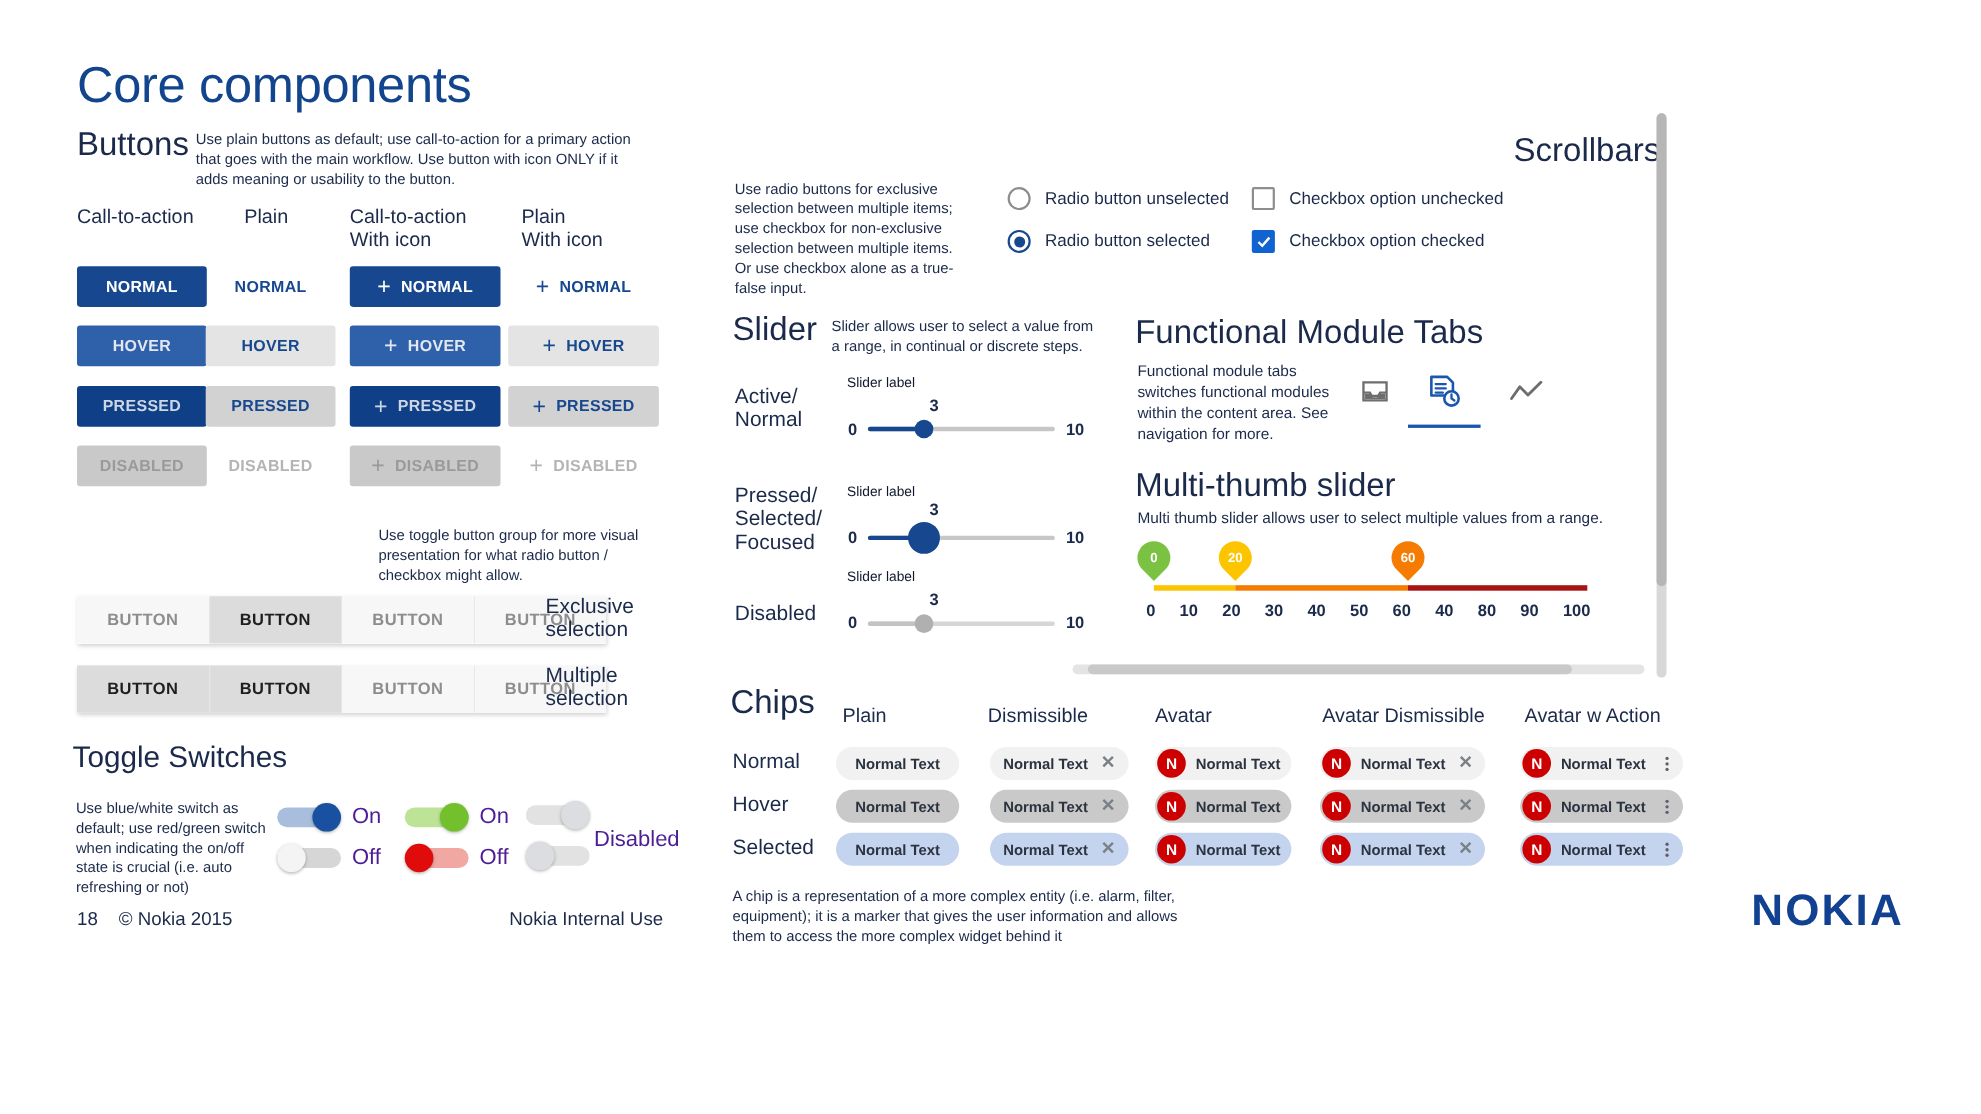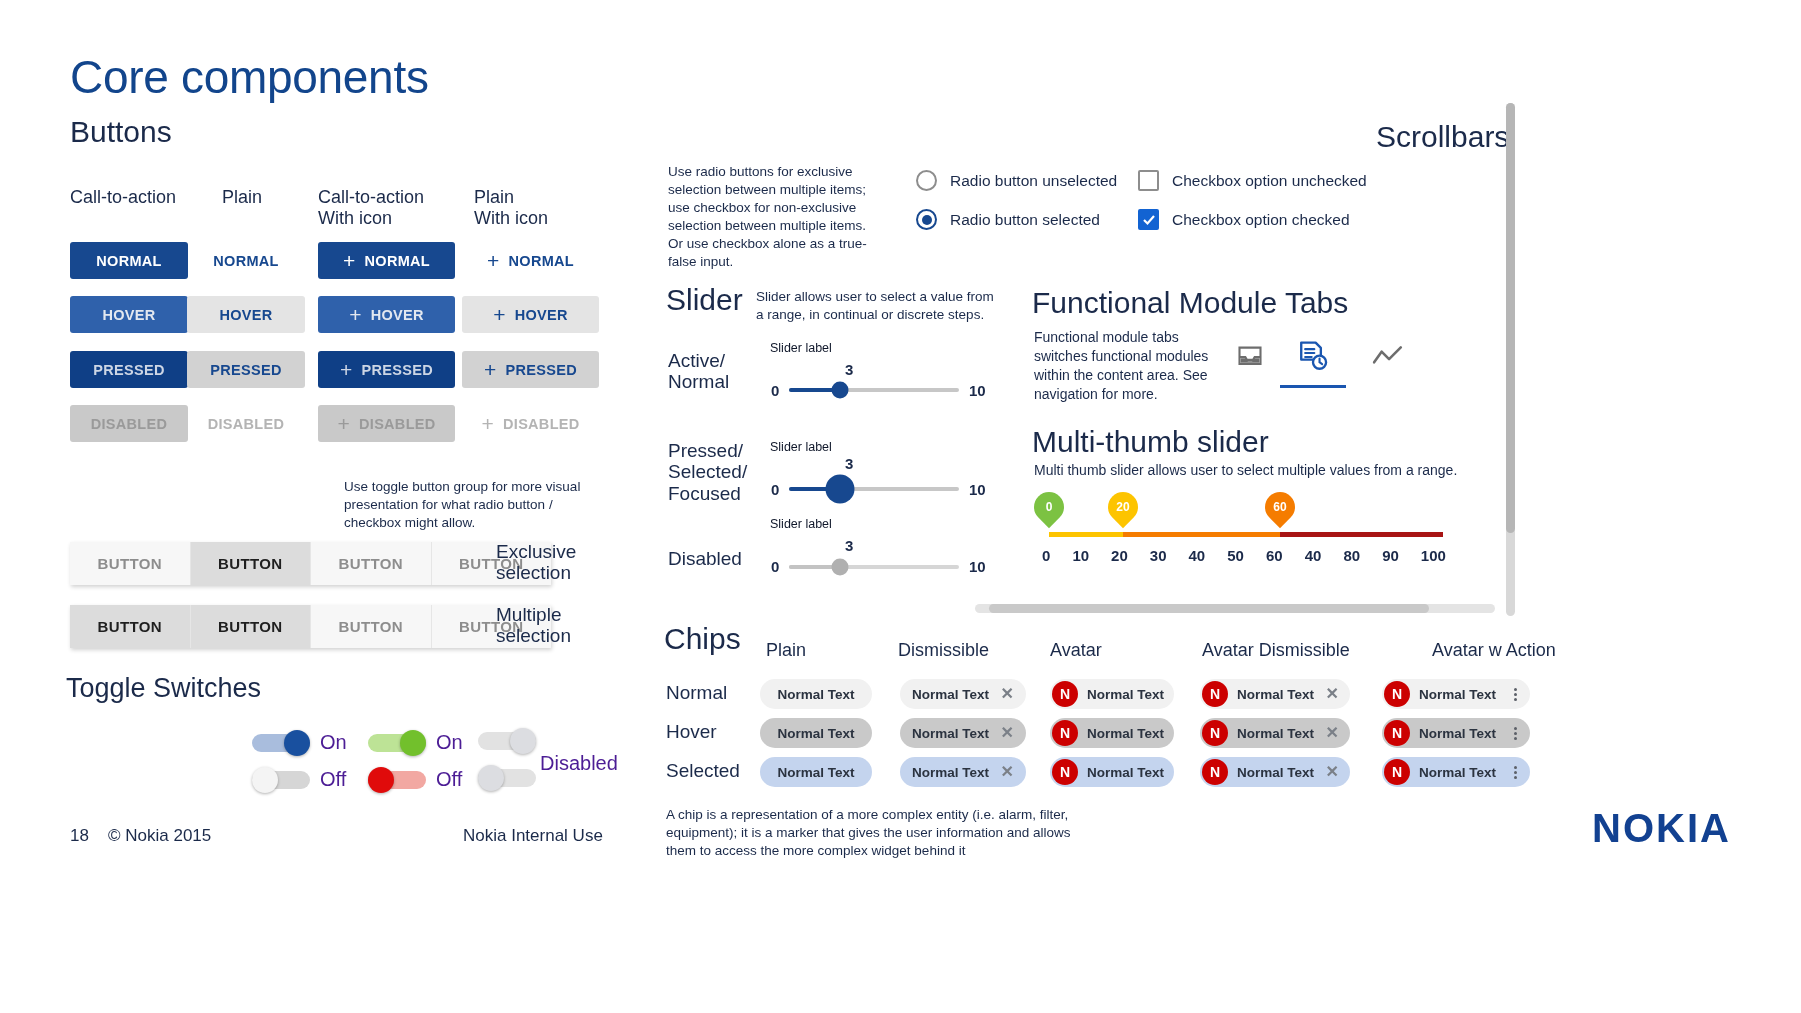--- a/index.html
+++ b/index.html
@@ -119,20 +119,21 @@
   .foot { font-size:17px; color:#1b2a4a; }
 </style>
 </head>
 <body>
 
 <div class="slide">
 
   <div class="abs h1" style="left:70px; top:50px;">Core components</div>
 
   <div class="abs h2" style="left:70px; top:115px;">Buttons</div>
+  <div class="abs desc" style="left:178px; top:118px; width:400px;">Use plain buttons as default; use call-to-action for a primary action that goes with the main workflow. Use button with icon ONLY if it adds meaning or usability to the button.</div>
 
   <div class="abs colhead" style="left:70px; top:187px;">
     <div>Call-to-action</div>
   </div>
   <div class="abs colhead" style="left:222px; top:187px;">
     <div>Plain</div>
   </div>
   <div class="abs colhead" style="left:318px; top:187px; line-height:1.18;">
     <div>Call-to-action</div>
     <div>With icon</div>
@@ -220,20 +221,21 @@
     <div class="tb on">BUTTON</div>
     <div class="tb">BUTTON</div>
     <div class="tb">BUTTON</div>
   </div>
   <div class="abs rowlabel" style="left:496px; top:604px; line-height:1.12;">
     <div>Multiple</div>
     <div>selection</div>
   </div>
 
   <div class="abs h2s" style="left:66px; top:673px;">Toggle Switches</div>
+  <div class="abs desc" style="left:69px; top:726px; width:180px;">Use blue/white switch as default; use red/green switch when indicating the on/off state is crucial (i.e. auto refreshing or not)</div>
 
   <div class="abs sw sw-blue-on" style="left:252px; top:730px;">
       <div class="trk"></div>
       <div class="knb"></div>
     </div>
   <div class="abs swlabel" style="left:320px; top:731px;">On</div>
   <div class="abs sw sw-blue-off" style="left:252px; top:767px;">
       <div class="trk"></div>
       <div class="knb"></div>
     </div>
@@ -399,21 +401,21 @@
     <div class="mt-tick">90</div>
     <div class="mt-tick">100</div>
   </div>
 
   <div class="abs h2" style="left:664px; top:622px;">Chips</div>
 
   <div class="abs colhead" style="left:766px; top:640px;">Plain</div>
   <div class="abs colhead" style="left:898px; top:640px;">Dismissible</div>
   <div class="abs colhead" style="left:1050px; top:640px;">Avatar</div>
   <div class="abs colhead" style="left:1202px; top:640px;">Avatar Dismissible</div>
-  <div class="abs colhead" style="left:1386px; top:640px;margin-left:46px;">Avatar w Action</div>
+  <div class="abs colhead" style="left:1386px; top:640px;">Avatar w Action</div>
 
   <div class="abs rowlabel" style="left:666px; top:682px;">Normal</div>
   <div class="abs rowlabel" style="left:666px; top:721px;">Hover</div>
   <div class="abs rowlabel" style="left:666px; top:760px;">Selected</div>
 
   <div class="abs chip normal" style="left:760px; top:679px; width:112px; justify-content:center;">
       <span>Normal Text</span>
     </div>
   <div class="abs chip hover" style="left:760px; top:718px; width:112px; justify-content:center;">
       <span>Normal Text</span>

